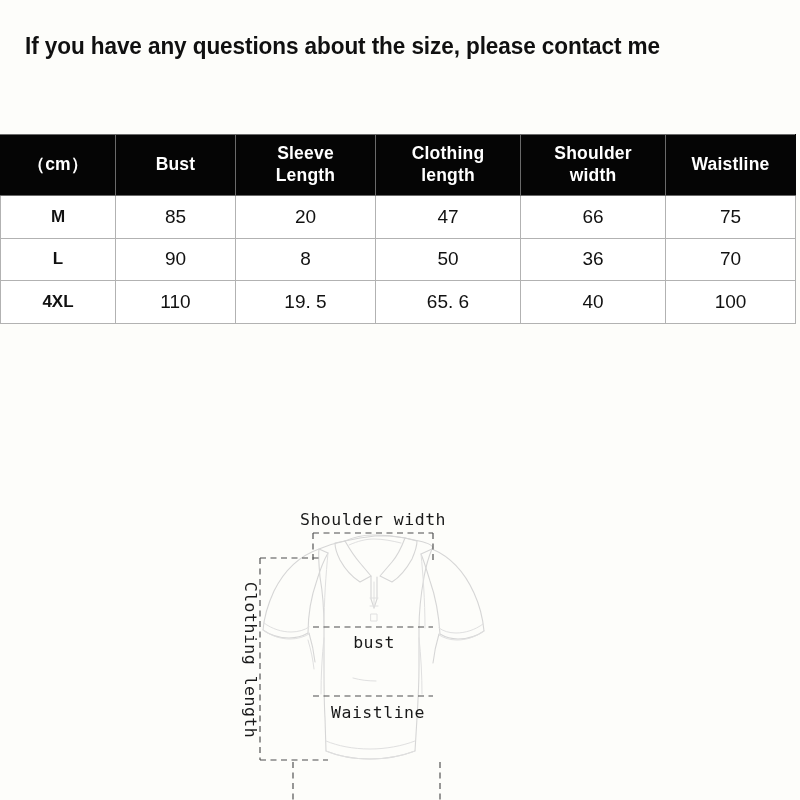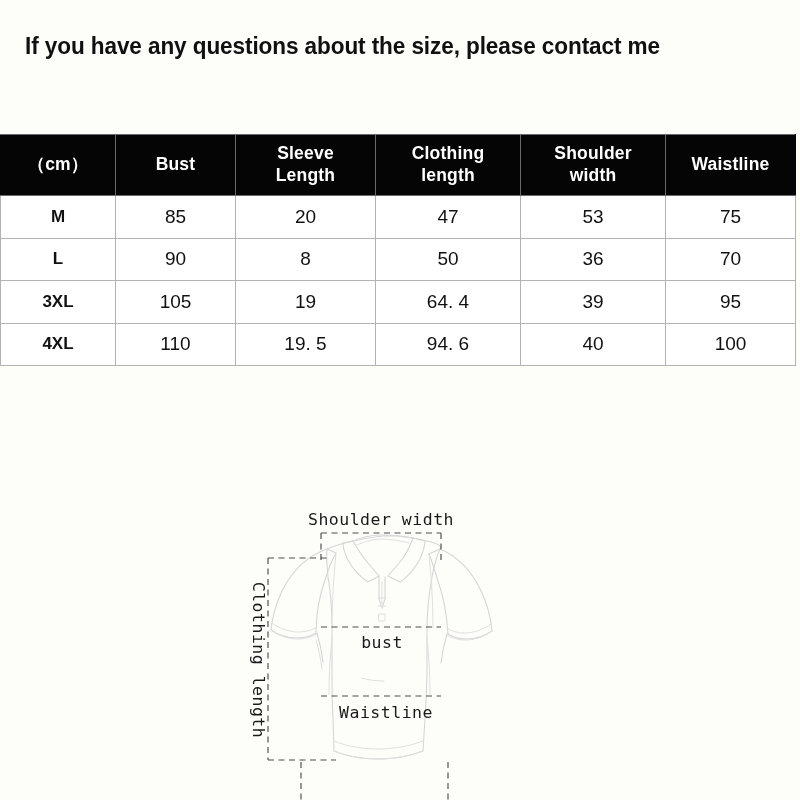--- a/index.html
+++ b/index.html
@@ -78,21 +78,21 @@
   .col-a { width: 115px; }
   .col-b { width: 120px; }
   .col-c { width: 140px; }
   .col-d { width: 145px; }
   .col-e { width: 145px; }
   .col-f { width: 130px; }
 
   
   #diagram {
     position: absolute;
-    left: 16px;
+    left: 8px;
     top: 470px;
     width: 688px;
     height: 330px;
   }
   #diagram svg { display: block; }
 
   .shirt-line {
     fill: none;
     stroke: #d6d6d6;
     stroke-width: 1.1;
@@ -164,44 +164,36 @@
           <div>Waistline</div>
         </th>
       </tr>
     </thead>
     <tbody>
       <tr>
         <td class="size-label">M</td>
         <td>85</td>
         <td>20</td>
         <td>47</td>
-        <td>53</td>
+        <td>66</td>
         <td>75</td>
       </tr>
       <tr>
         <td class="size-label">L</td>
         <td>90</td>
         <td>8</td>
         <td>50</td>
         <td>36</td>
         <td>70</td>
       </tr>
       <tr>
-        <td class="size-label">3XL</td>
-        <td>105</td>
-        <td>19</td>
-        <td>64. 4</td>
-        <td>39</td>
-        <td>95</td>
-      </tr>
-      <tr>
         <td class="size-label">4XL</td>
         <td>110</td>
         <td>19. 5</td>
-        <td>94. 6</td>
+        <td>65. 6</td>
         <td>40</td>
         <td>100</td>
       </tr>
     </tbody>
   </table>
 </div>
 
 <div id="diagram">
   <svg width="800" height="330" viewBox="0 0 800 330" xmlns="http://www.w3.org/2000/svg">
 

